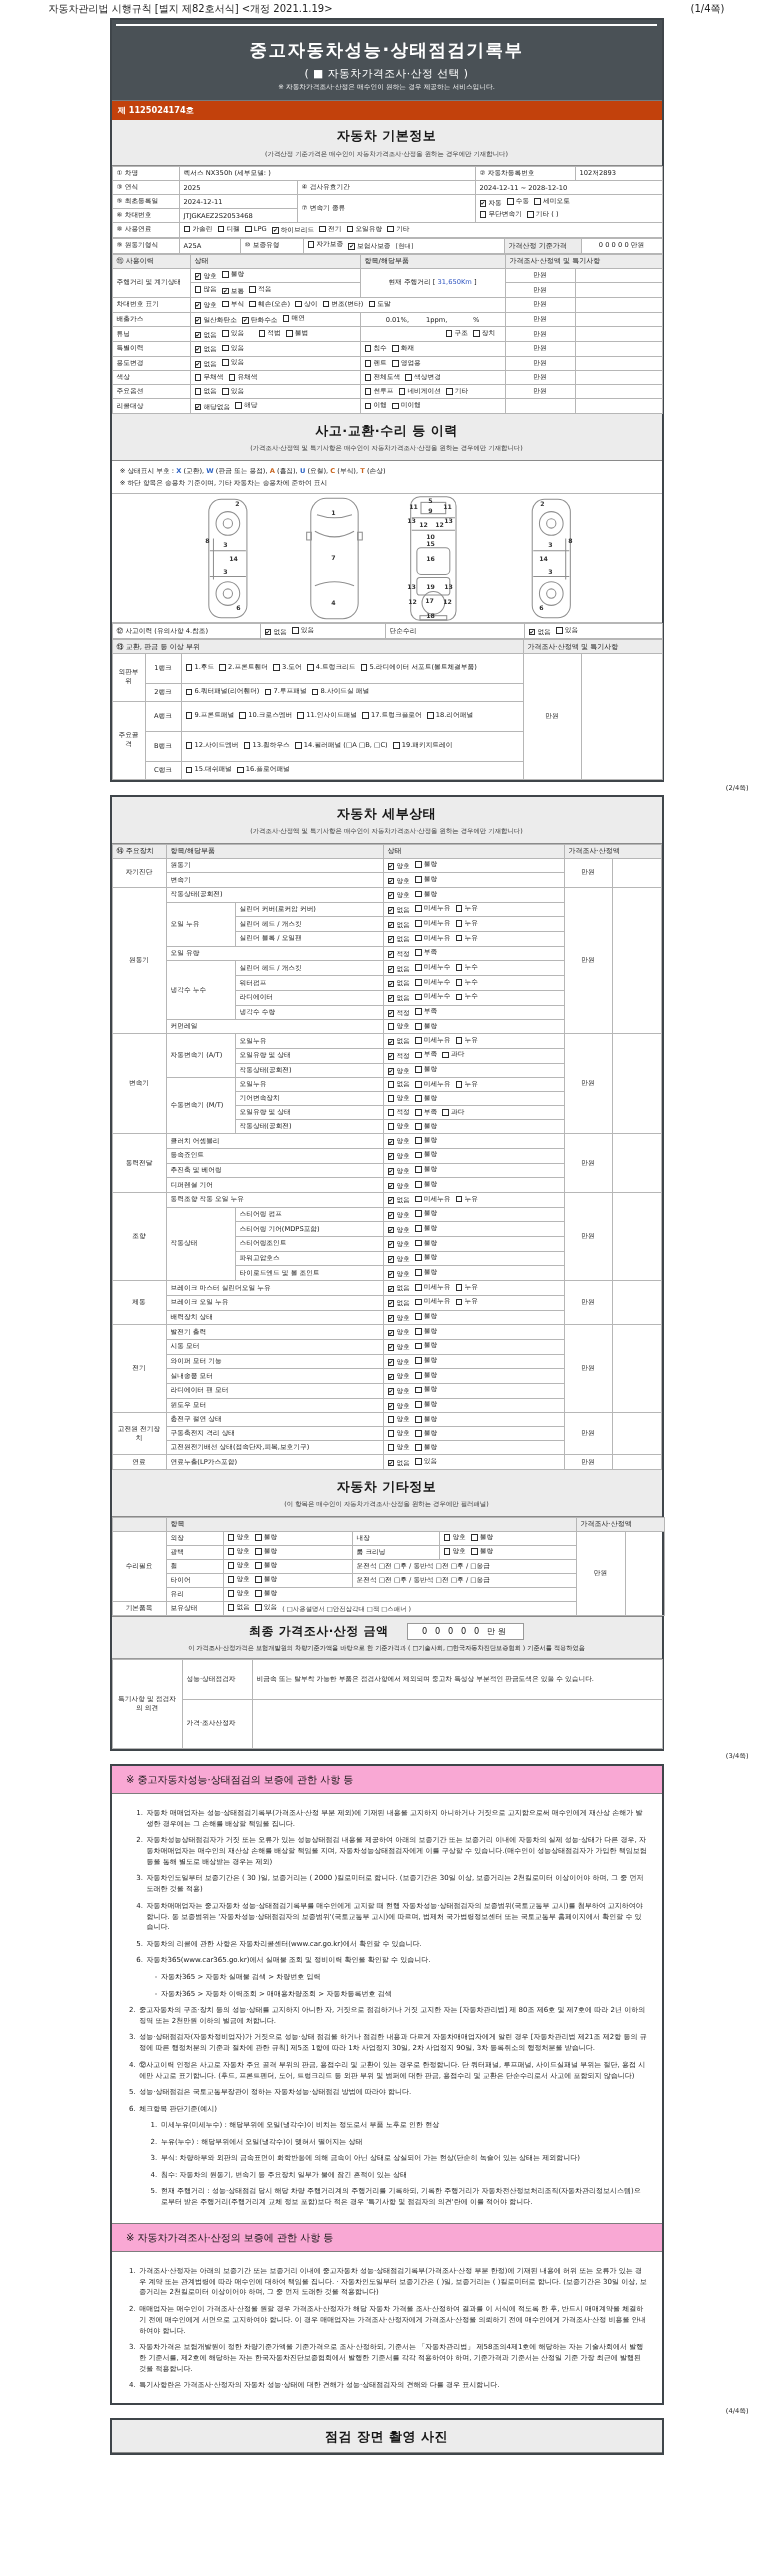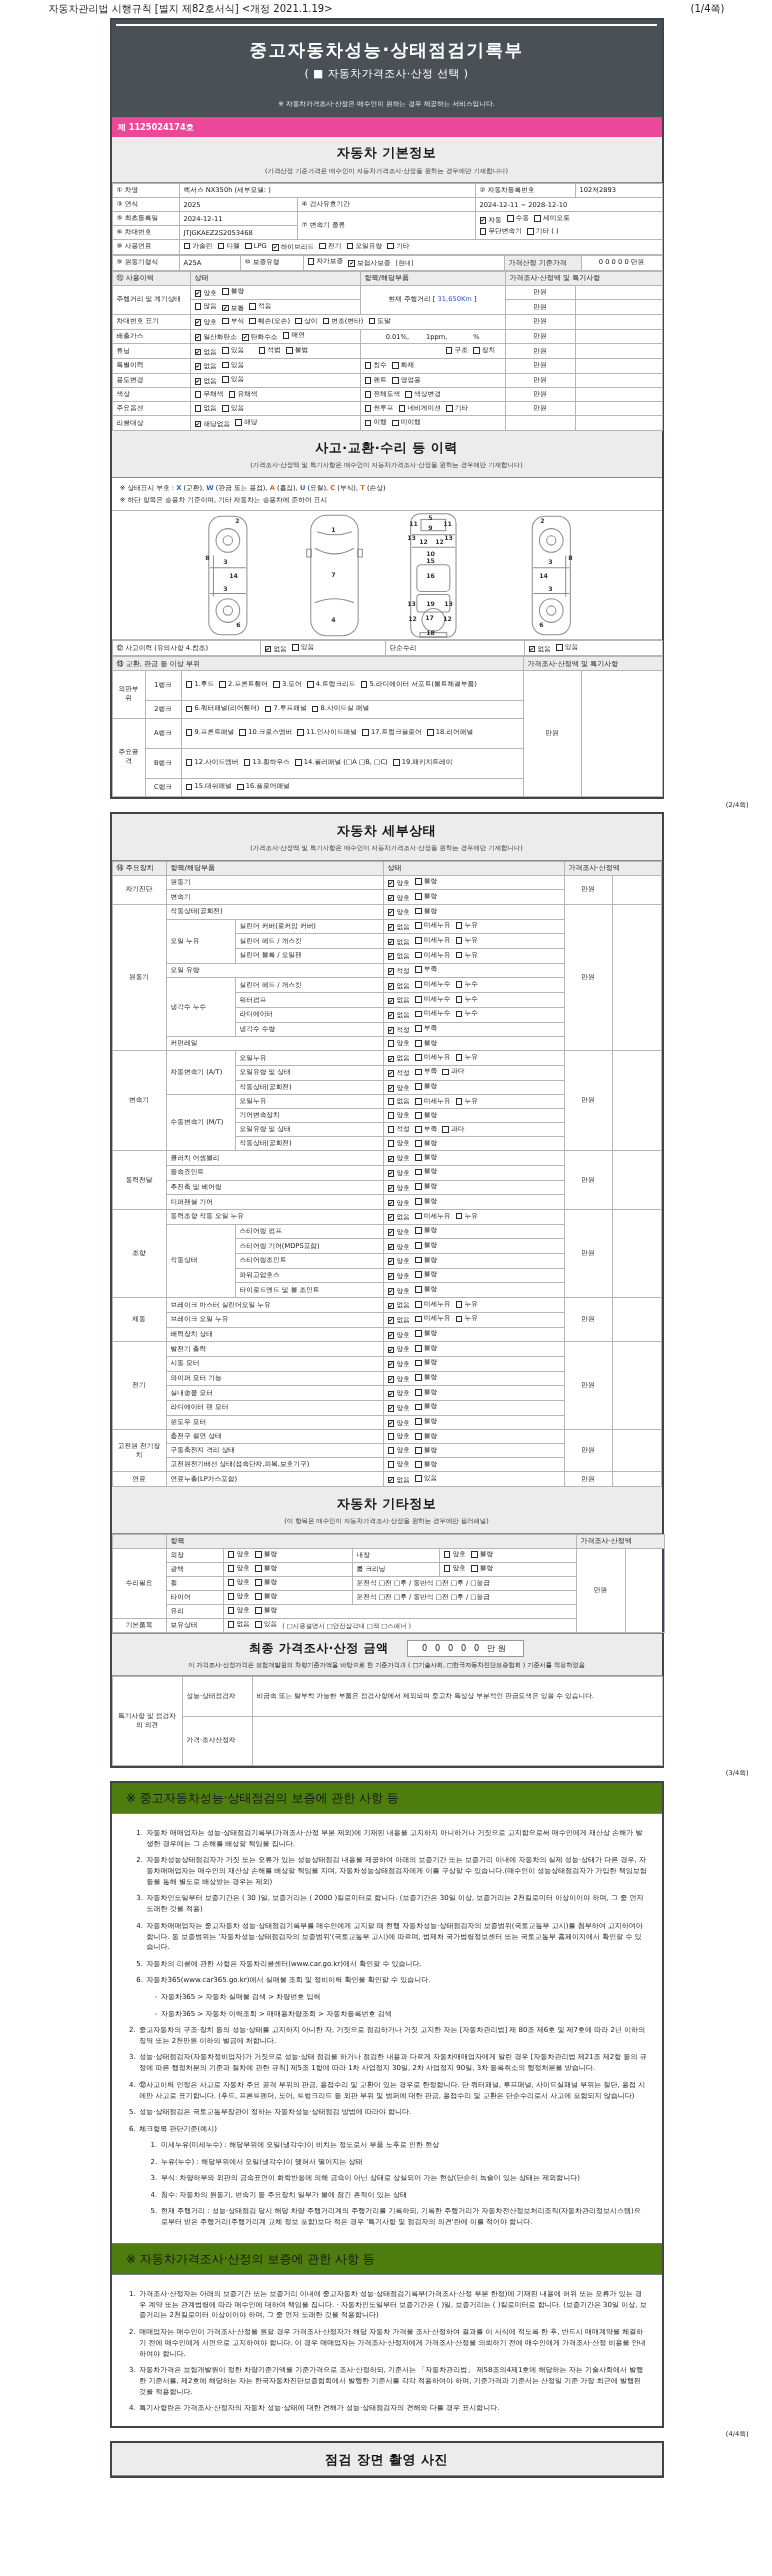--- a/index.html
+++ b/index.html
@@ -6,22 +6,22 @@
 html,body{background:#fff}
 body{width:773px;font-family:"DejaVu Sans","Liberation Sans",sans-serif;color:#161616}
 .meta-row{width:676px;margin:1.5px auto 0;display:flex;justify-content:space-between;font-size:10px;color:#222}
 .page-marker{width:639px;margin:1.5px auto 1px;text-align:right;font-size:6.7px;color:#222}
 .doc{width:554px;margin:2.6px auto 0}
 .frame{border:2.1px solid #3f454a;background:#fff;margin-top:2.6px}
 .darkhead{background:#4a5156;color:#fff;text-align:center;padding:9.3px 0 8.2px;position:relative}
 .darkhead .stripe{position:absolute;top:3.6px;left:4.1px;right:4.1px;height:2.6px;background:#fff}
 .doc-title{font-size:17.5px;font-weight:bold;letter-spacing:1.5px;margin-top:8.2px}
 .doc-subtitle{font-size:10.8px;margin-top:5.7px;letter-spacing:0.5px}
-.doc-note{font-size:6.7px;margin-top:19px;color:#f2f2f2}
-.docno{background:#ec4899;border-top:1.5px solid #767c80;color:#fff;font-size:8.2px;font-weight:bold;padding:3.6px 6.2px;text-align:left}
+.doc-note{font-size:6.7px;margin-top:2px;color:#f2f2f2}
+.docno{background:#c2410c;border-top:1.5px solid #767c80;color:#fff;font-size:8.2px;font-weight:bold;padding:3.6px 6.2px;text-align:left}
 .sec-head{background:#ececec;text-align:center;padding:7.7px 0 6.2px;border-bottom:1px solid #8a8a8a}
 .sec-head .t{font-size:13px;font-weight:bold;letter-spacing:0.5px}
 .sec-head .s{font-size:6.4px;margin-top:4.6px;color:#333}
 table.tb{width:100%;border-collapse:collapse;table-layout:fixed}
 .tb td{border:0.5px solid #b6b6b6;font-size:6.7px;padding:1.5px 4.1px;vertical-align:middle;overflow:hidden}
 .tb td.hd{background:#ececec;font-size:7px}
 .tb td.ctr{text-align:center}
 .tb td.rt{text-align:right}
 .tb tr{height:14px}
 .opt{display:inline-flex;align-items:center;margin-right:5.2px;white-space:nowrap}
@@ -30,21 +30,21 @@
 .plain{font-size:6.4px;margin-right:4.1px;color:#333}
 .blue{color:#2f55c0}
 .gap18{display:inline-block;width:9.3px}
 .legend-row{padding:4.1px 8.2px 4.6px;border-bottom:0.5px solid #b6b6b6;font-size:6.7px;line-height:1.8}
 .diagram{position:relative;height:129px;border-bottom:0.5px solid #b6b6b6;background:#fff}
 .dlabel{position:absolute;font-size:6.2px;color:#333;transform:translate(-50%,-50%);font-weight:bold}
 .band{background:#ececec;border-top:1px solid #8a8a8a;border-bottom:0.5px solid #9a9a9a;text-align:center;padding:5.2px 0 4.6px}
 .band .bl{font-size:12px;font-weight:bold;display:inline-block;vertical-align:middle;letter-spacing:0.5px}
 .band .bv{display:inline-block;vertical-align:middle;margin-left:15.5px;background:#fff;border:0.5px solid #999;padding:2.1px 14.4px;font-size:8.2px;letter-spacing:2.6px}
 .band .bn{font-size:6.2px;margin-top:4.6px;color:#222}
-.nheader{border-bottom:1px solid #7d7d7d;padding:6.7px 14.4px;font-size:12px;background:#4d7c0f}
+.nheader{border-bottom:1px solid #7d7d7d;padding:6.7px 14.4px;font-size:10px;background:#f9a8d4}
 .nheader.mid{border-top:1px solid #7d7d7d;margin-top:3.1px}
 .notes-wrap{padding:7.7px 14.4px 6.2px}
 .note{display:flex;font-size:7px;line-height:1.55;margin:5.7px 0}
 .note .nn{flex:none;width:13.4px;text-align:right;padding-right:3.6px}
 .note.ind1{margin-left:7.2px}
 .note.ind2{margin-left:21.6px}
 .defbox{border:0.5px solid #666;margin:17.5px 31px 14.4px;padding:18.5px 25px 12.4px;position:relative}
 .defbox .dt{position:absolute;top:-12.4px;left:50%;transform:translateX(-50%);background:#fff;border:0.5px solid #666;padding:4.6px 32px;font-size:10.3px;font-weight:bold;white-space:nowrap}
 .defbox .dx{font-size:7px;line-height:1.8}
 .opn-text{font-size:6.7px;line-height:1.6;vertical-align:top;padding-top:4.1px}

